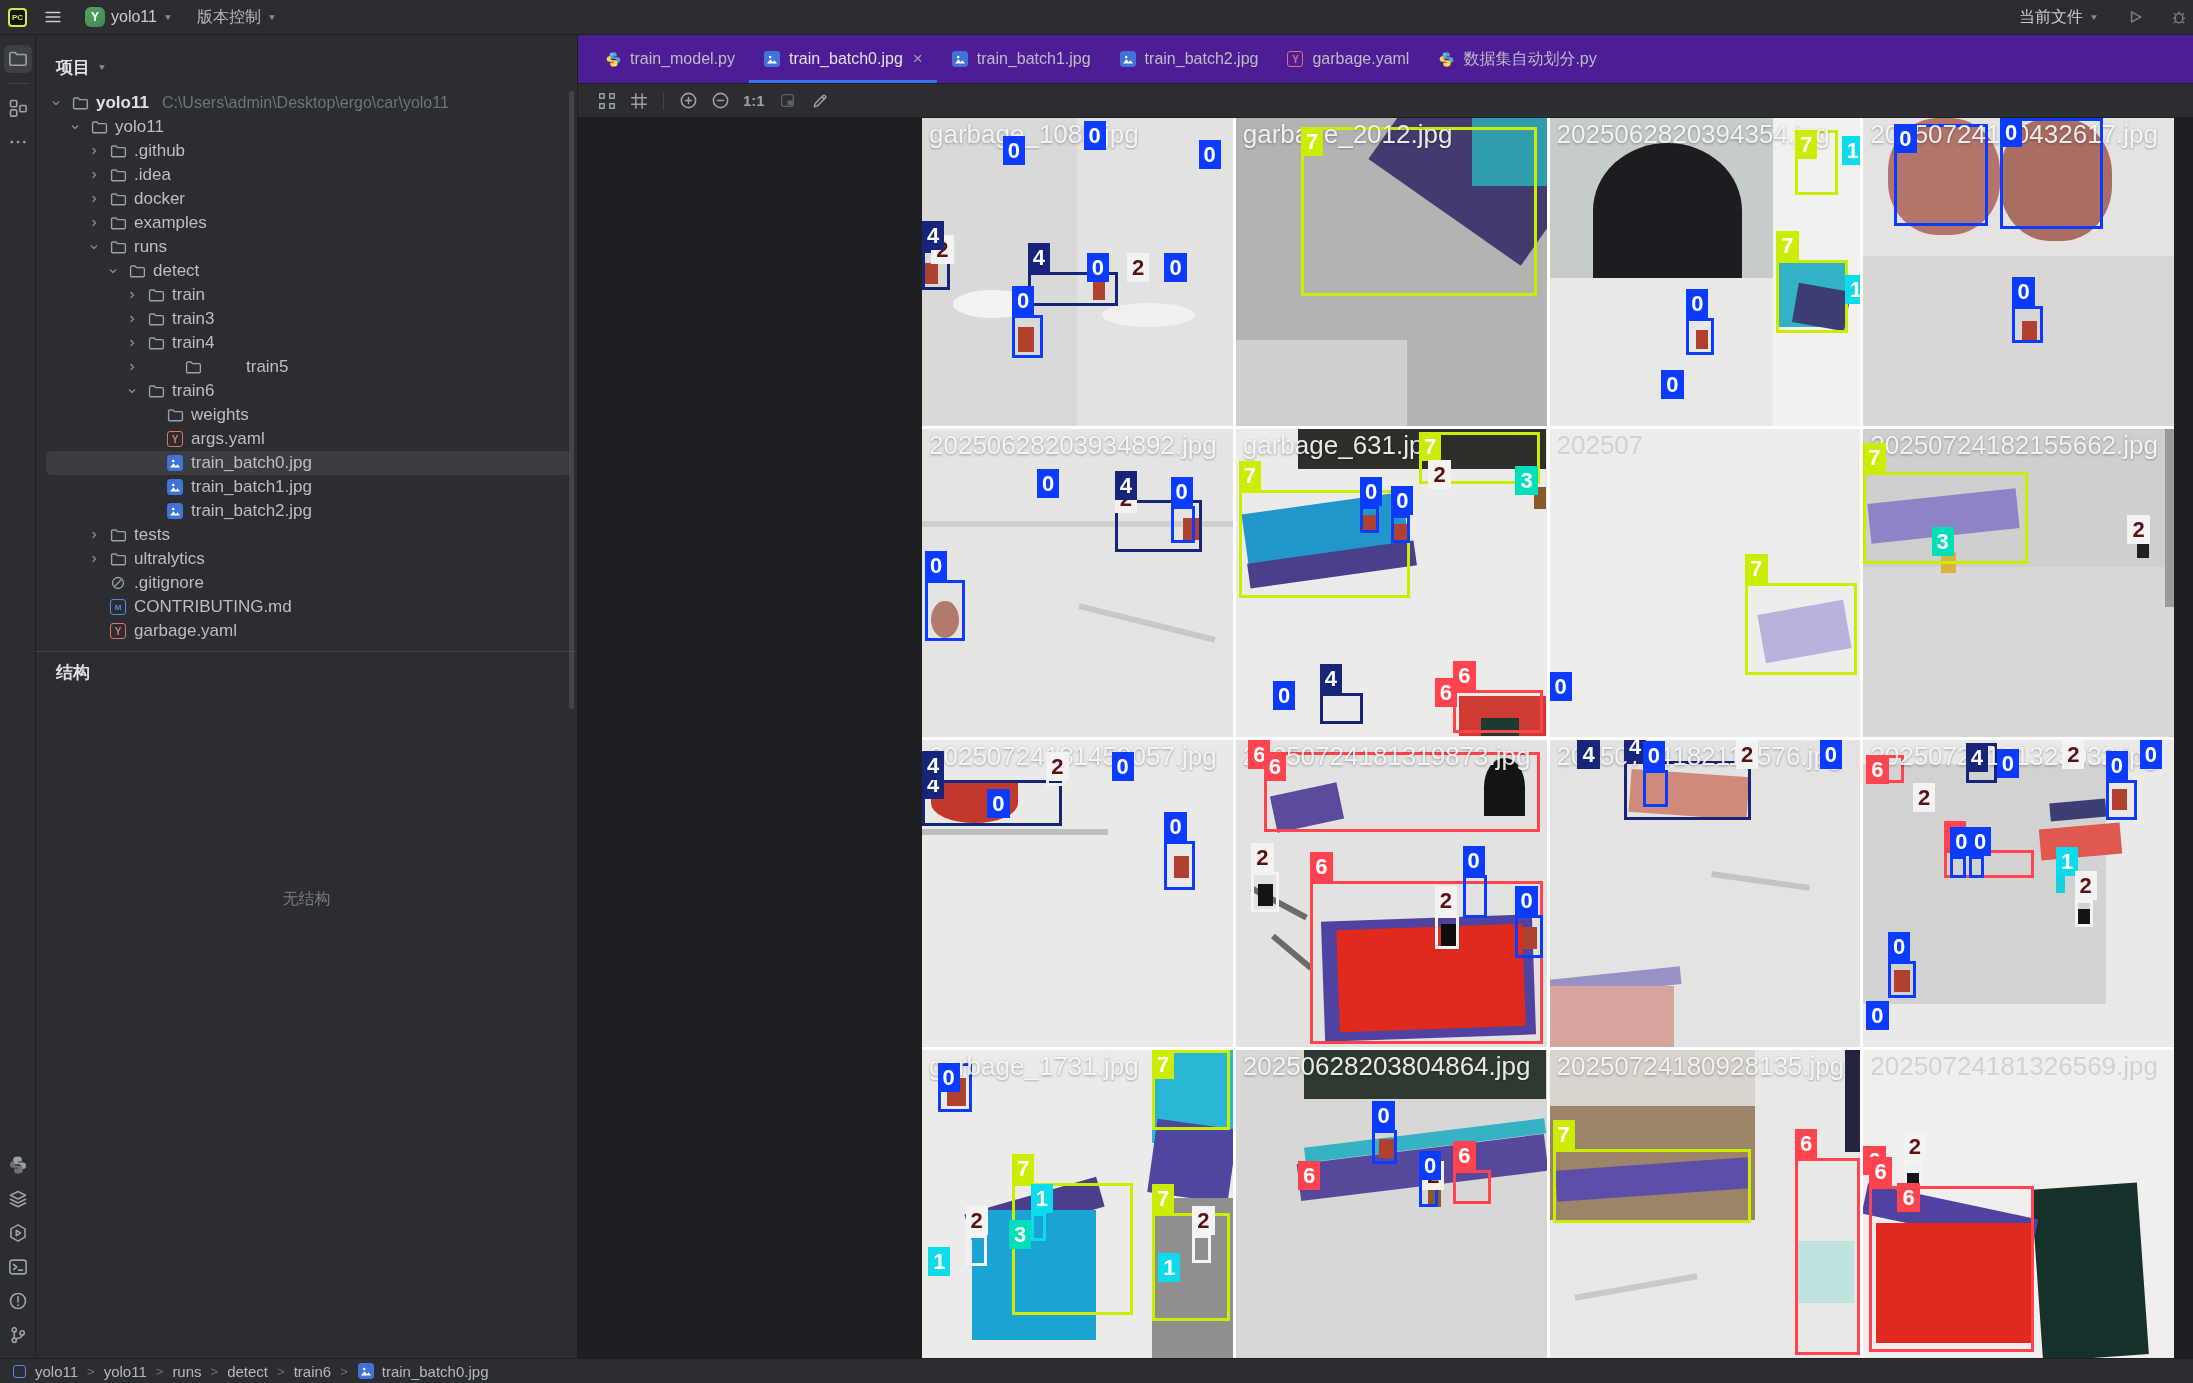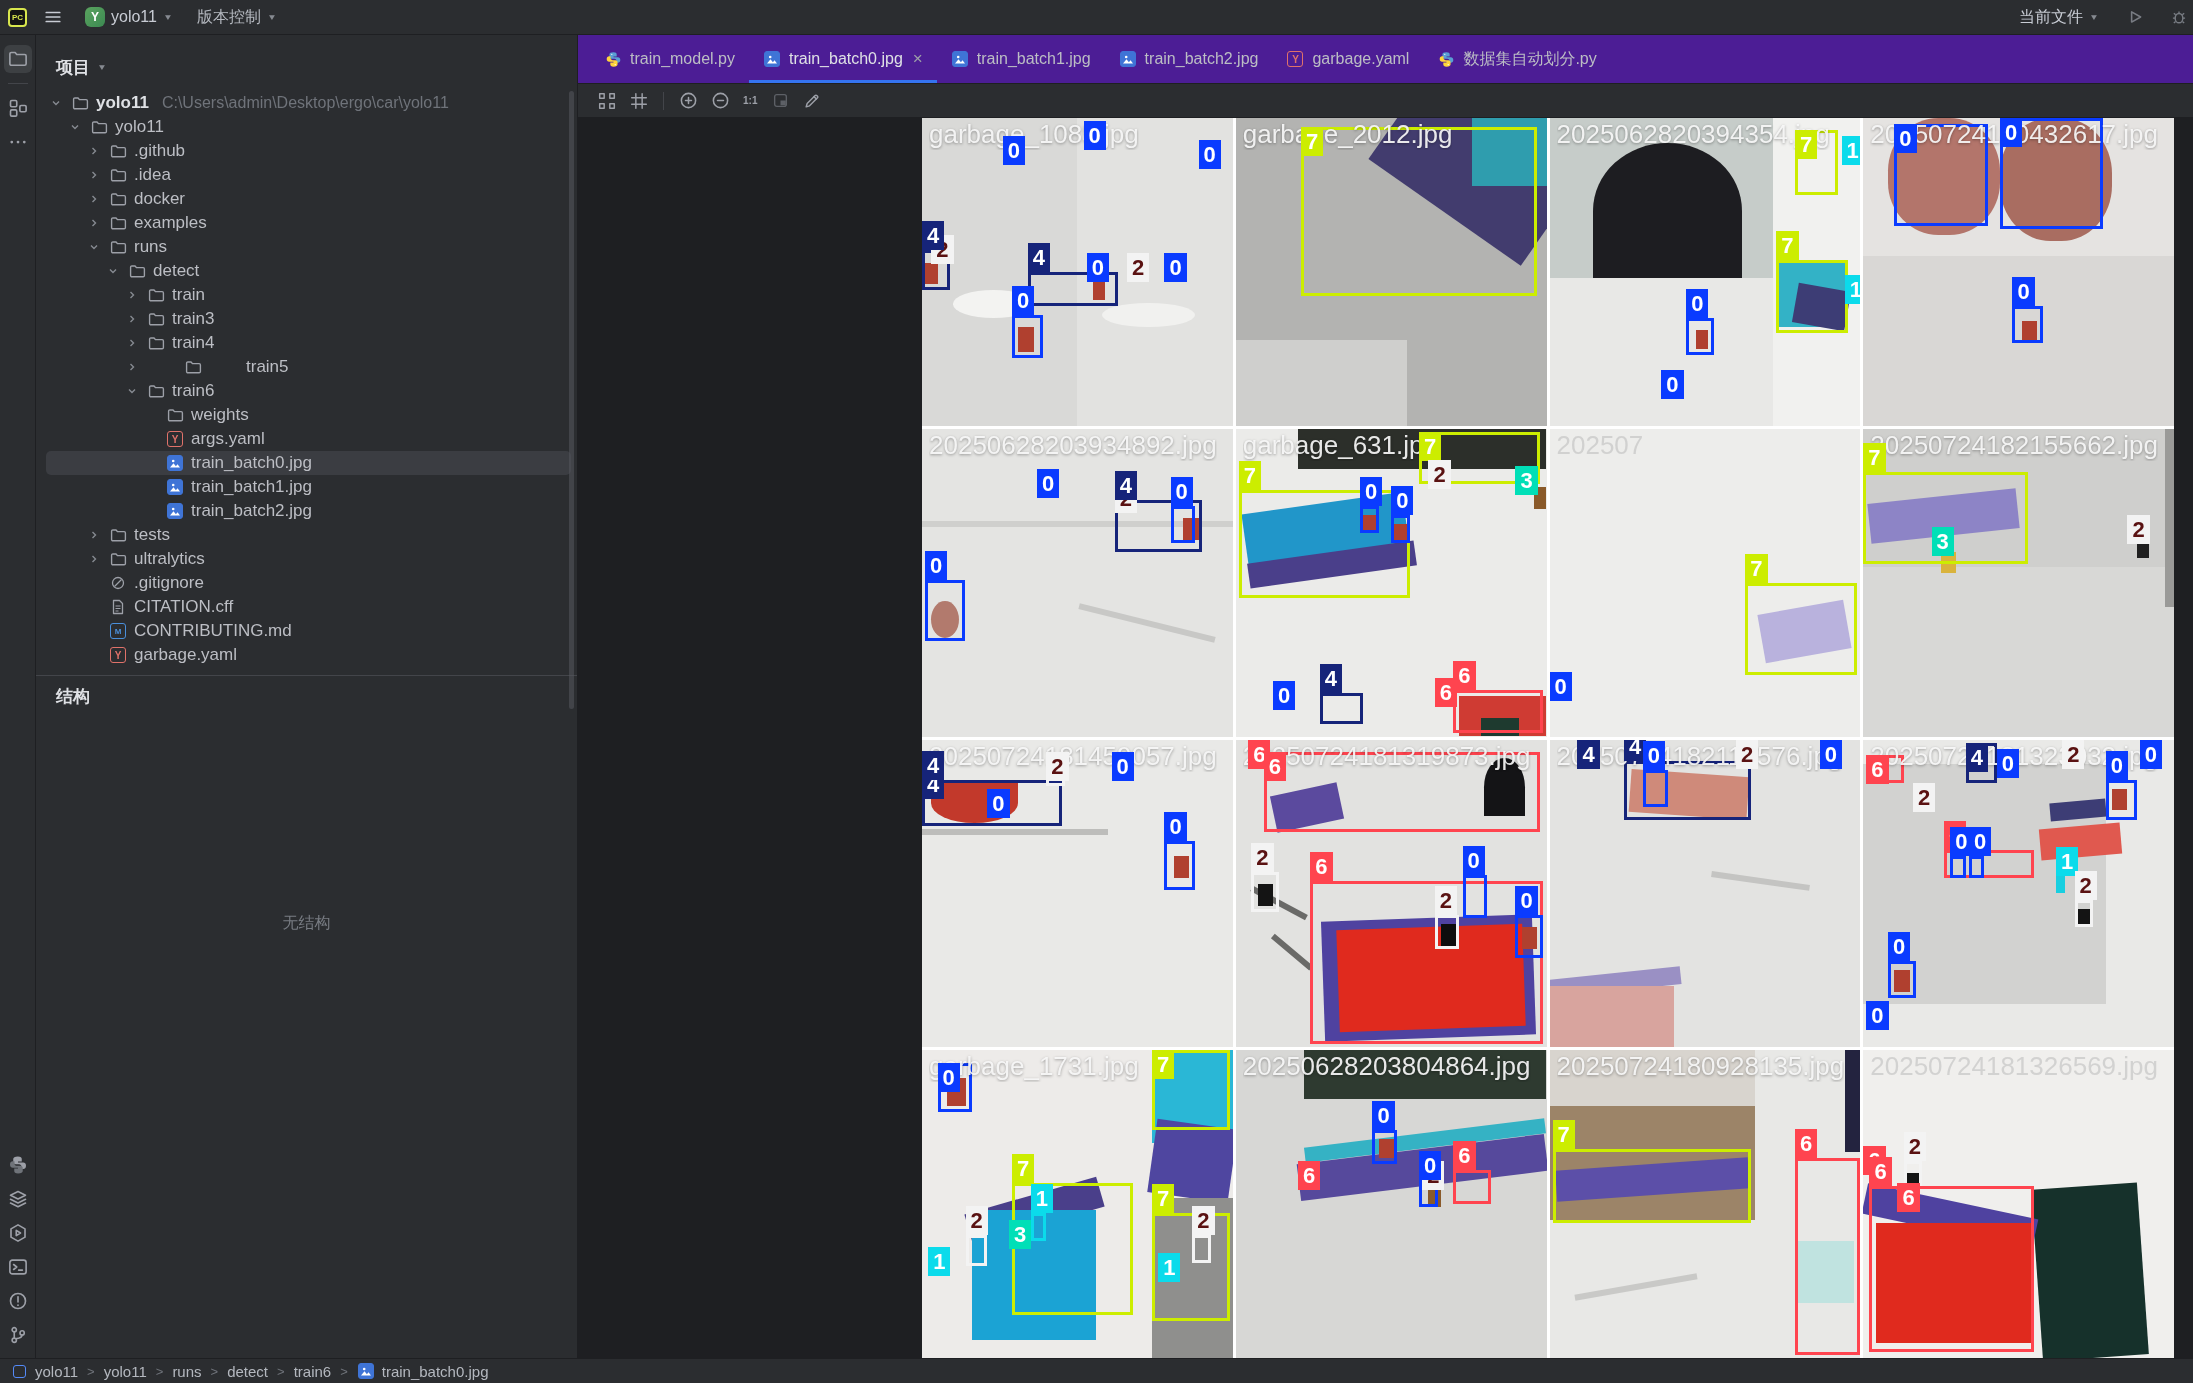--- a/index.html
+++ b/index.html
@@ -61,21 +61,21 @@
     display:flex;align-items:stretch;padding-left:12px}
   .tab{display:flex;align-items:center;gap:8px;padding:0 14px;font-size:16px;
     color:#bcbec4;position:relative;white-space:nowrap}
   .tab.active{color:#dfe1e5}
   .tab.active::after{content:"";position:absolute;left:0;right:0;bottom:0;height:3px;background:#3574f0}
   .tclose{color:#9da0a8;font-size:17px;margin-left:2px}
   .toolbar{flex:0 0 34px;background:#2b2d30;border-bottom:1px solid #1e1f22;
     display:flex;align-items:center;gap:6px;padding-left:16px}
   .tbtn{width:26px;height:26px;border-radius:4px;display:flex;align-items:center;justify-content:center}
   .tsep{width:1px;height:18px;background:#43454a;margin:0 5px}
-  .ratio{font-size:10px;color:#9da0a8;font-weight:700;padding:0 4px}
+  .ratio{font-size:15px;color:#9da0a8;font-weight:700;padding:0 4px}
   .canvas{flex:1;position:relative;background:#1e1f22;min-height:0}
 
   
   .mosaic{position:absolute;left:344px;top:0;width:1252px;height:100%;background:#fff;
     display:grid;grid-template-columns:repeat(4,1fr);grid-template-rows:repeat(4,1fr);gap:3px}
   .tile{position:relative;overflow:hidden}
   .shape{position:absolute}
   .bbox{position:absolute;border:3px solid;z-index:2}
   .chip{position:absolute;min-width:16px;padding:0 5px;height:29px;line-height:29px;
     font-size:22px;font-weight:700;color:#fff;text-align:center;z-index:3}
@@ -461,30 +461,20 @@
               <svg width="16" height="16" viewBox="0 0 16 16">
                 <circle cx="8" cy="8" r="5.5" stroke="#9da0a8" stroke-width="1.3" fill="none"></circle>
                 <path d="M4.5 11.5l7-7" stroke="#9da0a8" stroke-width="1.3"></path>
               </svg>
             </span>
             <span class="tlabel">.gitignore</span>
           </div>
           <div class="tree-row" style="padding-left: 50px;">
             <span class="twisty"></span>
             <span class="fileicon">
-              <svg width="16" height="16" viewBox="0 0 16 16">
-                <path d="M3.5 1.5h6l3 3v10h-9z" stroke="#9da0a8" stroke-width="1.3" fill="none" stroke-linecap="round" stroke-linejoin="round"></path>
-                <path d="M5.5 7h5M5.5 9.5h5M5.5 12h3" stroke="#9da0a8" stroke-width="1.1"></path>
-              </svg>
-            </span>
-            <span class="tlabel">CITATION.cff</span>
-          </div>
-          <div class="tree-row" style="padding-left: 50px;">
-            <span class="twisty"></span>
-            <span class="fileicon">
               <i class="sqicon" style="border-color:#4a8fdb;color:#4a8fdb;font-size:8px">M</i>
             </span>
             <span class="tlabel">CONTRIBUTING.md</span>
           </div>
           <div class="tree-row" style="padding-left: 50px;">
             <span class="twisty"></span>
             <span class="fileicon">
               <i class="sqicon" style="border-color:#e0726a;color:#e0726a">Y</i>
             </span>
             <span class="tlabel">garbage.yaml</span>

